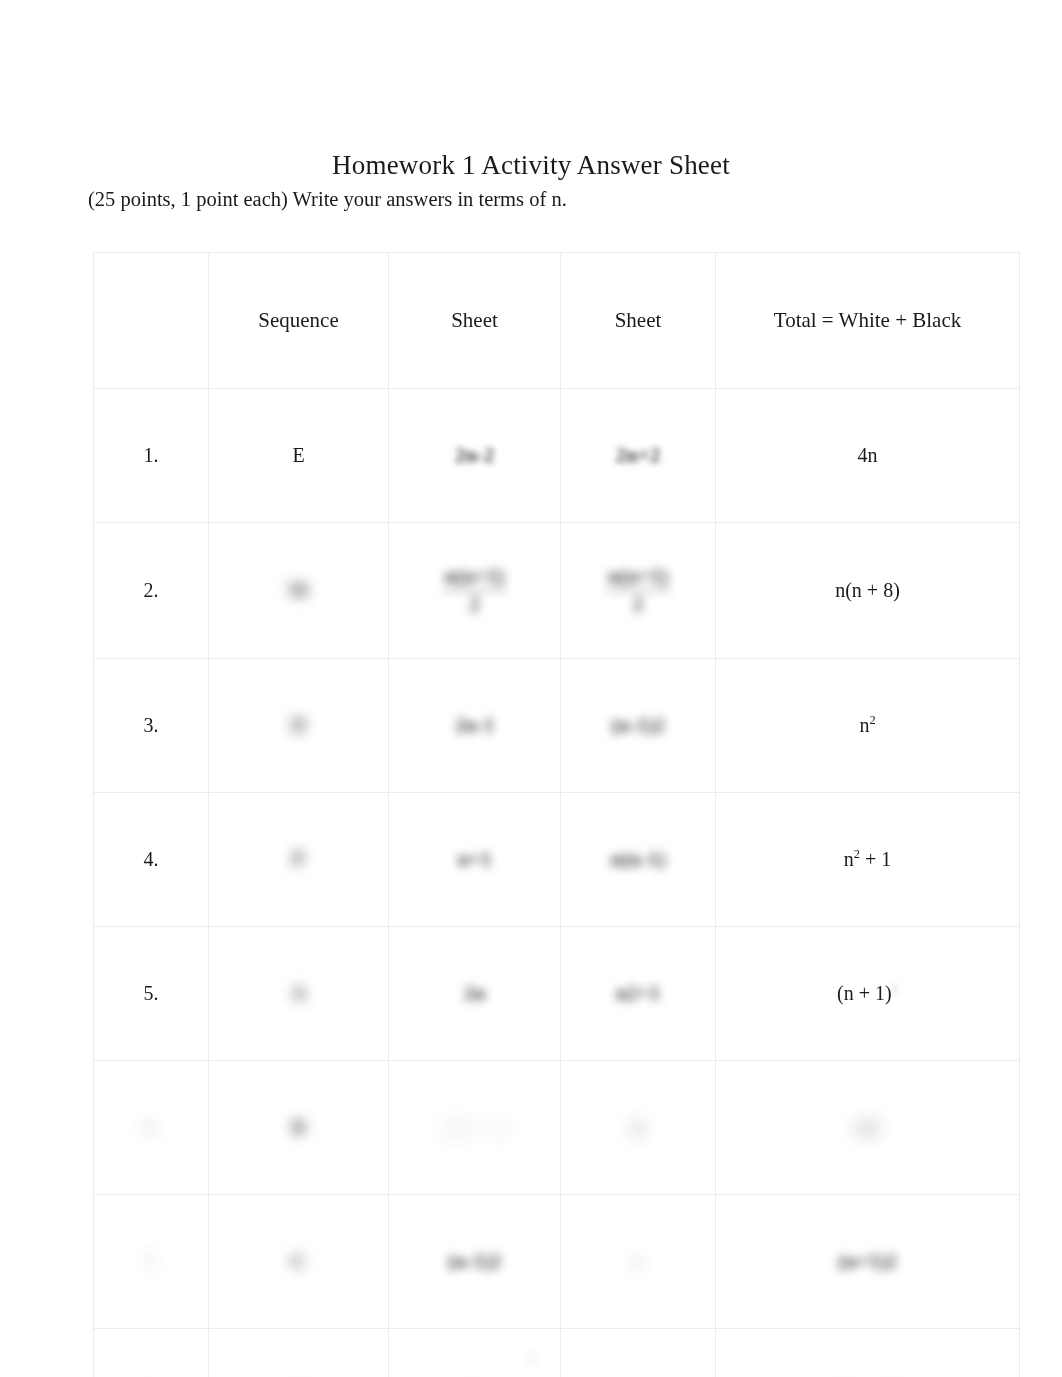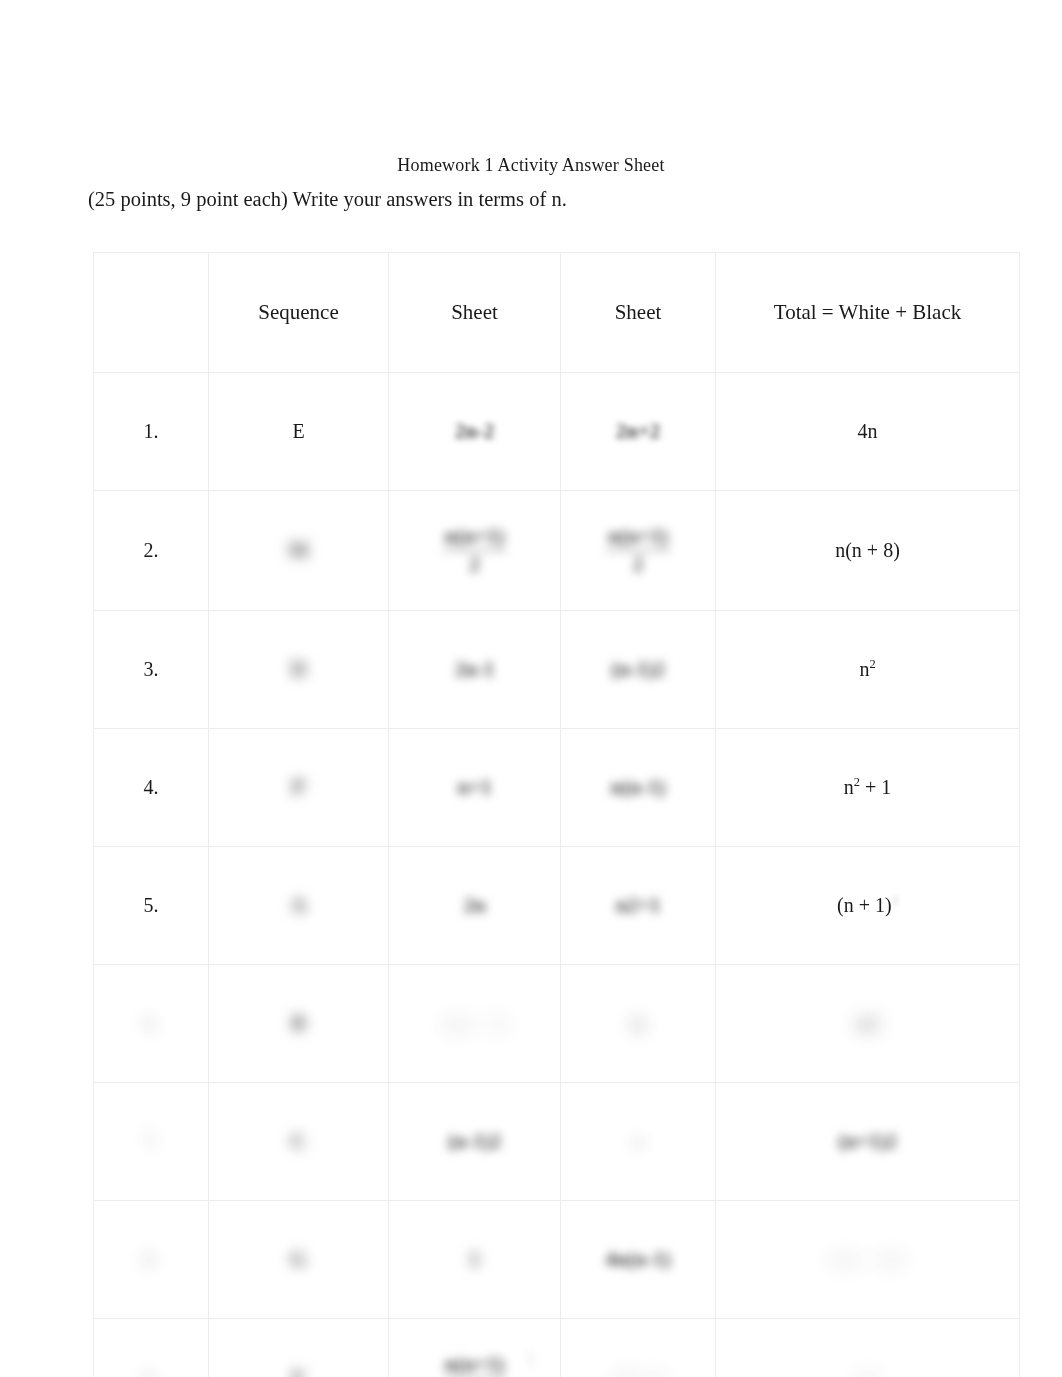--- a/index.html
+++ b/index.html
@@ -22,21 +22,21 @@
     background: #ffffff;
   }
 
   
   .doc-title {
     position: absolute;
     left: 0;
     top: 148px;
     width: 1062px;
     text-align: center;
-    font-size: 18px;
+    font-size: 27px;
     line-height: 34px;
     letter-spacing: 0.2px;
     color: #1a1a1a;
   }
 
   .doc-subtitle {
     position: absolute;
     left: 88px;
     top: 185px;
     width: 900px;
@@ -58,21 +58,21 @@
     width: 926px;
     border-collapse: collapse;
     table-layout: fixed;
   }
   .answer-table td {
     border: 1px solid #ececec;
     text-align: center;
     vertical-align: middle;
     font-size: 20px;
     color: #1a1a1a;
-    padding: 8px;
+    padding: 16px;
   }
 
   .col-num    { width: 115px; }
   .col-seq    { width: 180px; }
   .col-white  { width: 172px; }
   .col-black  { width: 155px; }
   .col-total  { width: 304px; }
 
   .row-head td { height: 103px; font-size: 21px; }
   .row-body td { height: 101px; }
@@ -137,21 +137,21 @@
     opacity: .35;
   }
 </style>
 </head>
 <body>
 
 <div class="page">
 
   <div class="doc-title">Homework 1 Activity Answer Sheet</div>
 
-  <div class="doc-subtitle"><span>(25 points, 9 point each) Write your answers in terms of </span><span class="var-n">n</span><span>.</span></div>
+  <div class="doc-subtitle"><span>(25 points, 1 point each) Write your answers in terms of </span><span class="var-n">n</span><span>.</span></div>
 
   <table class="answer-table">
     <colgroup>
       <col class="col-num">
       <col class="col-seq">
       <col class="col-white">
       <col class="col-black">
       <col class="col-total">
     </colgroup>
     <tbody>

